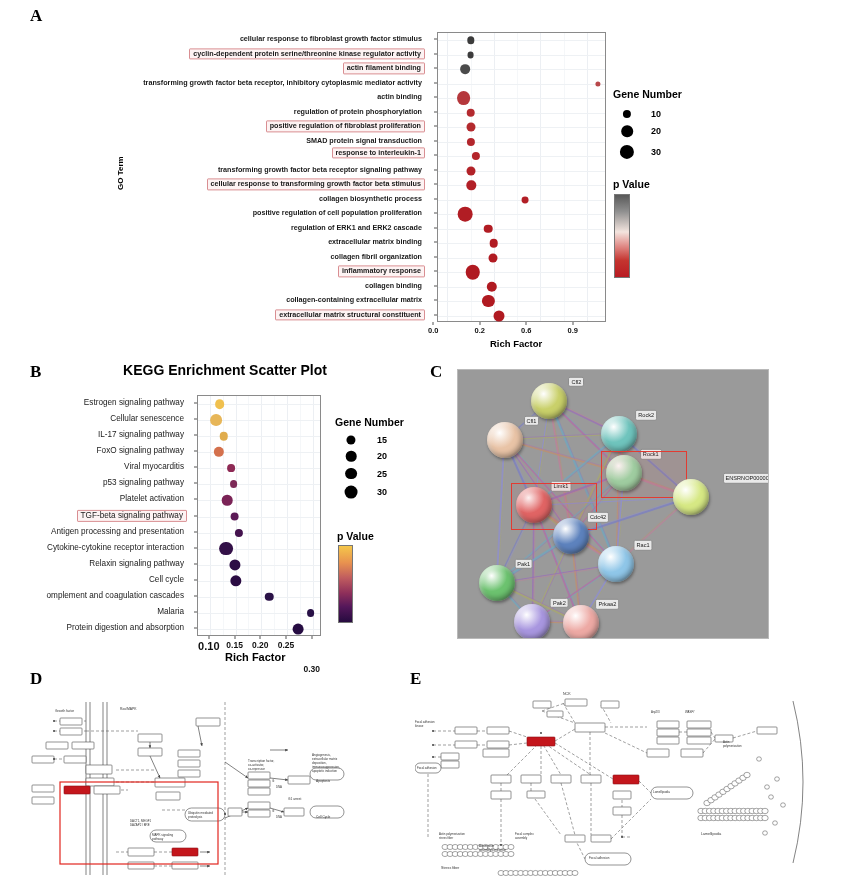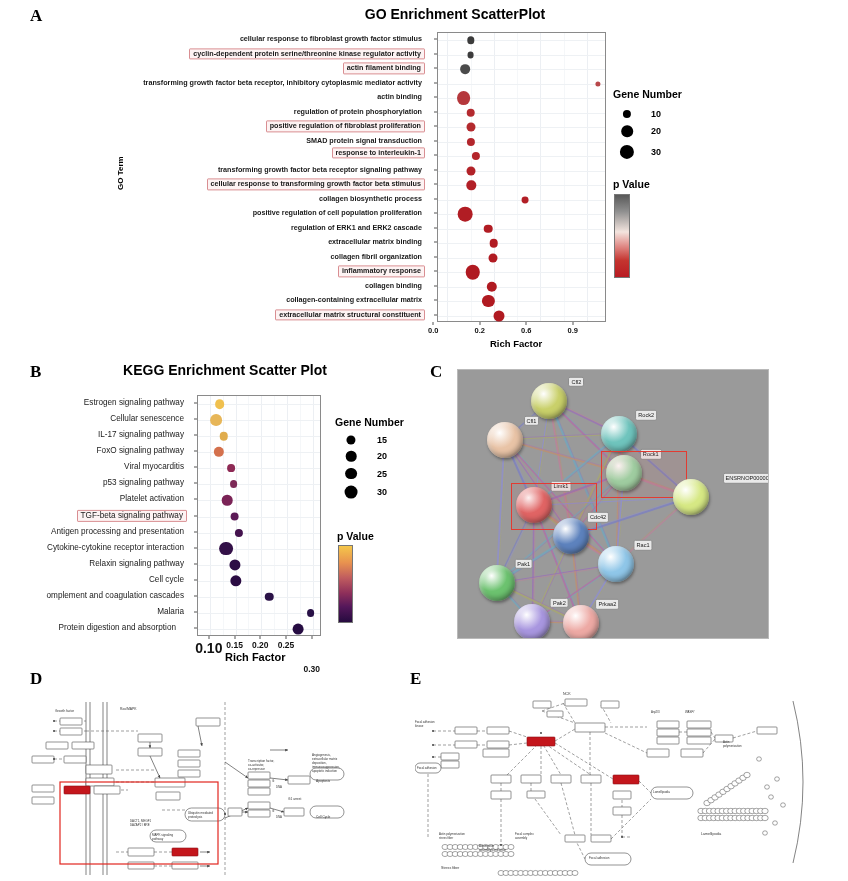--- a/index.html
+++ b/index.html
@@ -45,21 +45,20 @@
   .hlbox{position:absolute;border:1px solid #e23b32;background:rgba(226,59,50,0.07);}
 
   
   .pw{position:absolute;background:#fff;}
 </style>
 </head>
 <body>
 
 <div class="panel" id="panelA" style="left:0;top:0;width:848px;height:352px;">
   <div class="plabel" style="position:absolute;left:30px;top:6px;">A</div>
-  <div class="ptitle" style="position:absolute;left:330px;top:6px;width:250px;">GO Enrichment ScatterPlot</div>
 
   <div class="ylabel-rot" style="left:116px;top:190px;">GO Term</div>
 
   <div class="plotbox" id="pa-box" style="left:437px;top:32px;width:169px;height:290px;">
       <div class="gridv" style="left:9.3px;"></div>
       <div class="gridv" style="left:55.8px;"></div>
       <div class="gridv" style="left:102.3px;"></div>
       <div class="gridv" style="left:148.8px;"></div>
       <div class="gridvm" style="left:32.6px;"></div>
       <div class="gridvm" style="left:79.1px;"></div>
@@ -244,27 +243,27 @@
       <div class="ytick" style="top:152.6px;right:6px;font-size:8.2px;font-weight:normal;"><span class="plain">Cytokine-cytokine receptor interaction</span></div>
       <div class="tickmark" style="left:184px;top:152.6px;"></div>
       <div class="ytick" style="top:168.7px;right:6px;font-size:8.2px;font-weight:normal;"><span class="plain">Relaxin signaling pathway</span></div>
       <div class="tickmark" style="left:184px;top:168.7px;"></div>
       <div class="ytick" style="top:184.8px;right:6px;font-size:8.2px;font-weight:normal;"><span class="plain">Cell cycle</span></div>
       <div class="tickmark" style="left:184px;top:184.8px;"></div>
       <div class="ytick" style="top:200.8px;right:6px;font-size:8.2px;font-weight:normal;"><span class="plain">omplement and coagulation cascades</span></div>
       <div class="tickmark" style="left:184px;top:200.8px;"></div>
       <div class="ytick" style="top:216.9px;right:6px;font-size:8.2px;font-weight:normal;"><span class="plain">Malaria</span></div>
       <div class="tickmark" style="left:184px;top:216.9px;"></div>
-      <div class="ytick" style="top:233.0px;right:14px;font-size:8.2px;font-weight:normal;"><span class="plain">Protein digestion and absorption</span></div>
+      <div class="ytick" style="top:233.0px;right:6px;font-size:8.2px;font-weight:normal;"><span class="plain">Protein digestion and absorption</span></div>
       <div class="tickmark" style="left:184px;top:233.0px;"></div>
     </div>
 
   <div id="pb-xticks" style="position:absolute;left:197px;top:276px;width:124px;height:18px;">
       <div class="xtickmark" style="left:11.8px;top:0px;"></div>
-      <div class="xtick" style="left:11.8px;top:4px;font-size:14px;text-align:center;">0.10</div>
+      <div class="xtick" style="left:11.8px;top:4px;font-size:11px;text-align:center;">0.10</div>
       <div class="xtickmark" style="left:37.6px;top:0px;"></div>
       <div class="xtick" style="left:37.6px;top:4px;font-size:8.5px;">0.15</div>
       <div class="xtickmark" style="left:63.3px;top:0px;"></div>
       <div class="xtick" style="left:63.3px;top:4px;font-size:8.5px;">0.20</div>
       <div class="xtickmark" style="left:89.0px;top:0px;"></div>
       <div class="xtick" style="left:89.0px;top:4px;font-size:8.5px;">0.25</div>
       <div class="xtickmark" style="left:114.7px;top:0px;"></div>
       <div class="xtick" style="left:114.7px;top:4px;font-size:8.5px;margin-top:24px;">0.30</div>
     </div>
   <div class="axlabel" style="left:225px;top:291px;font-size:11px;">Rich Factor</div>

